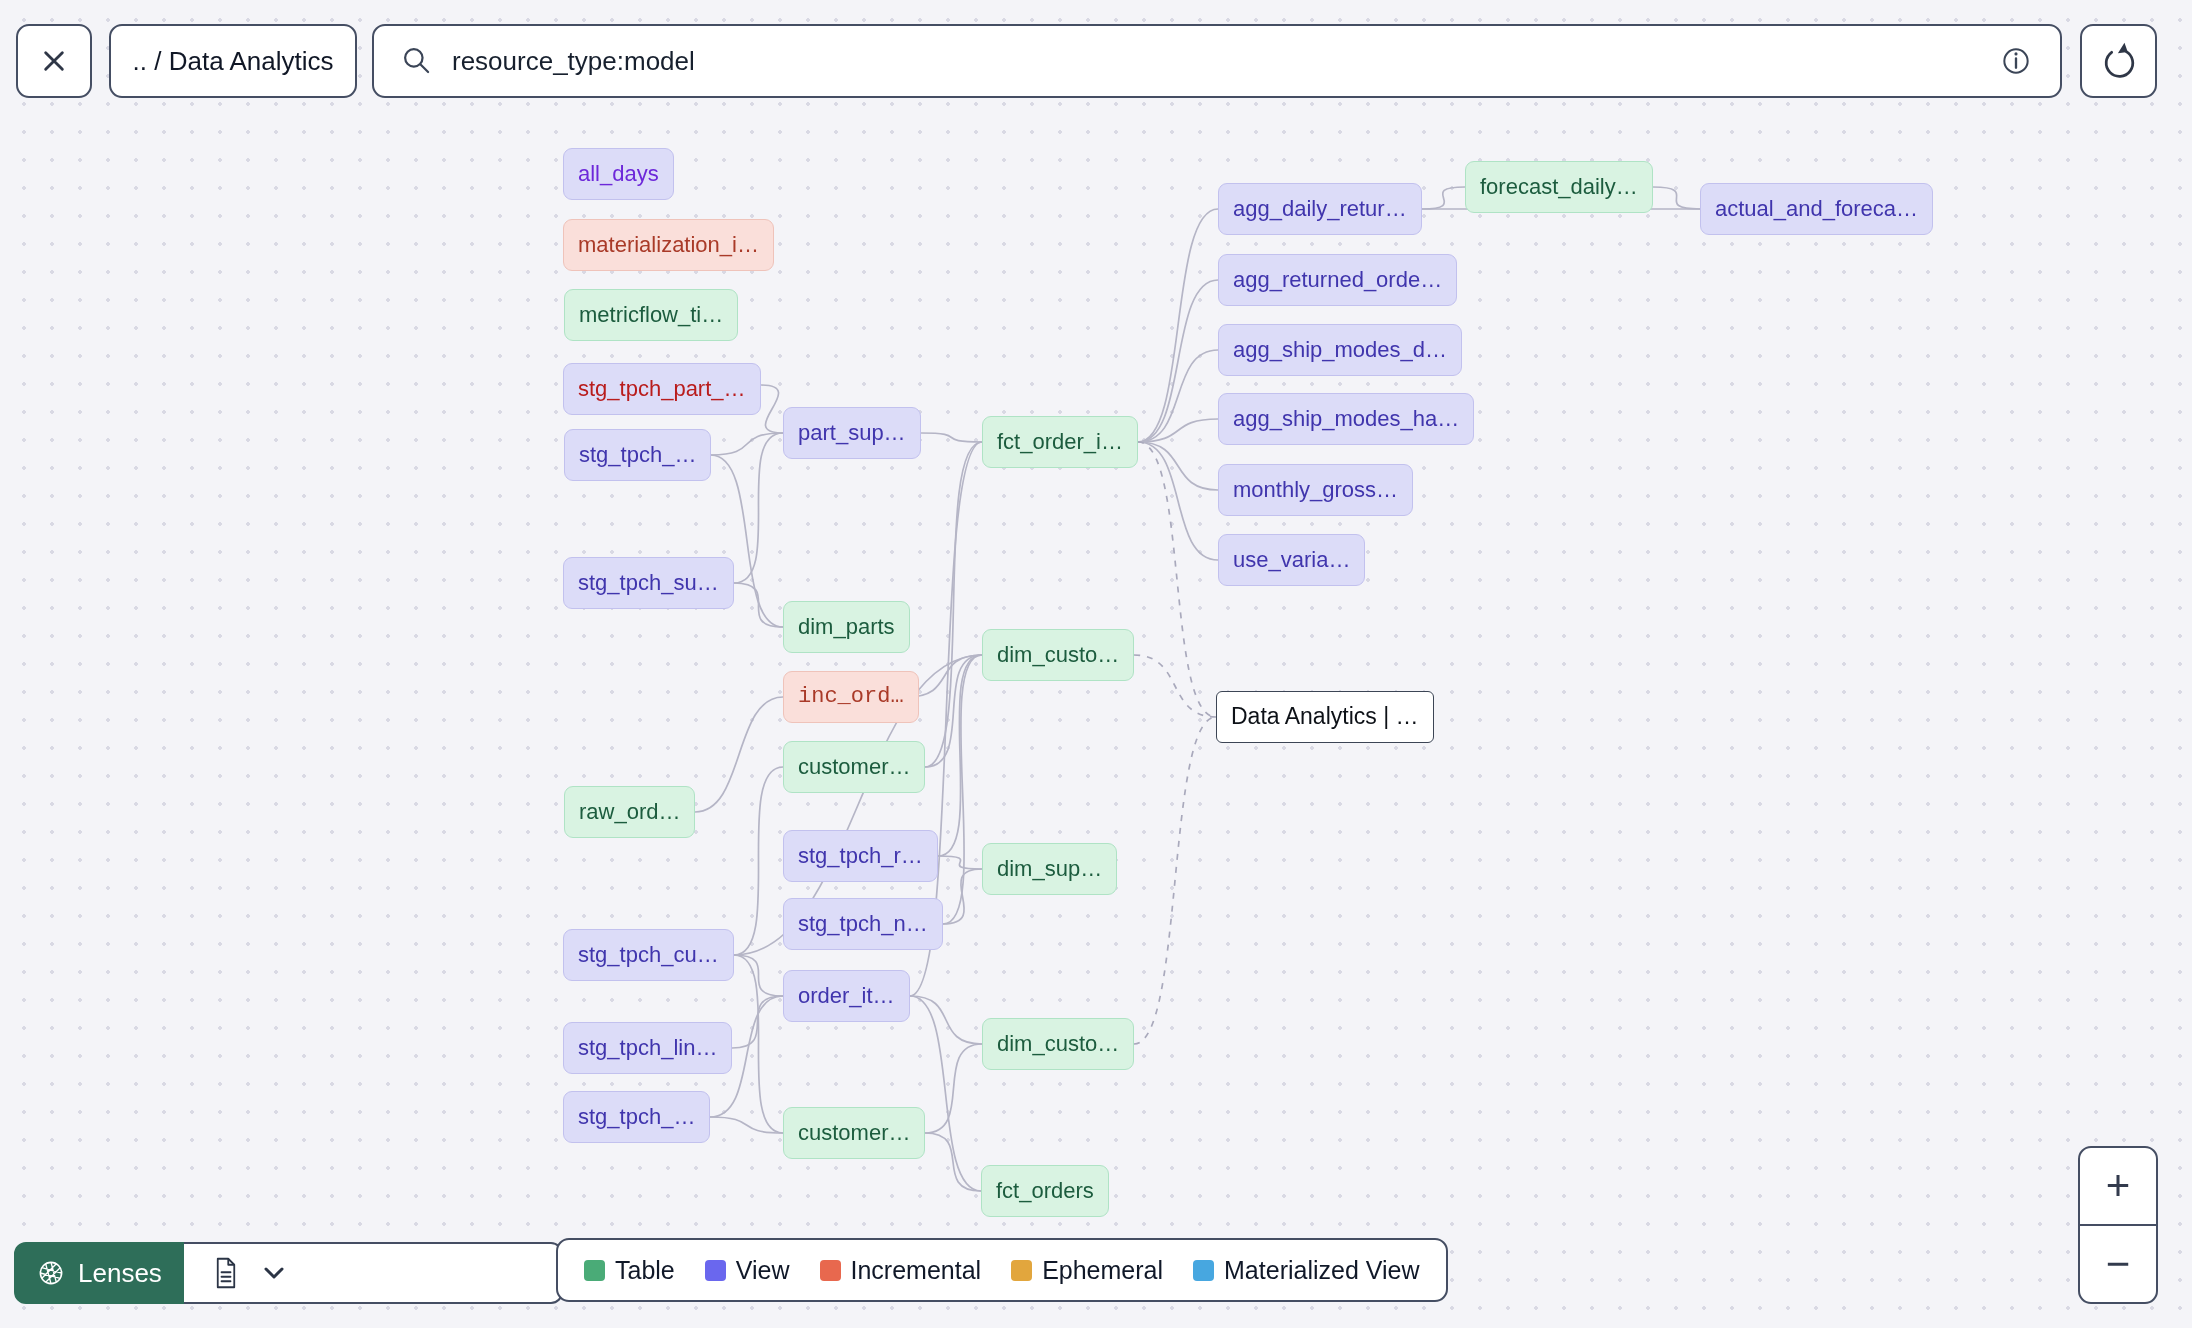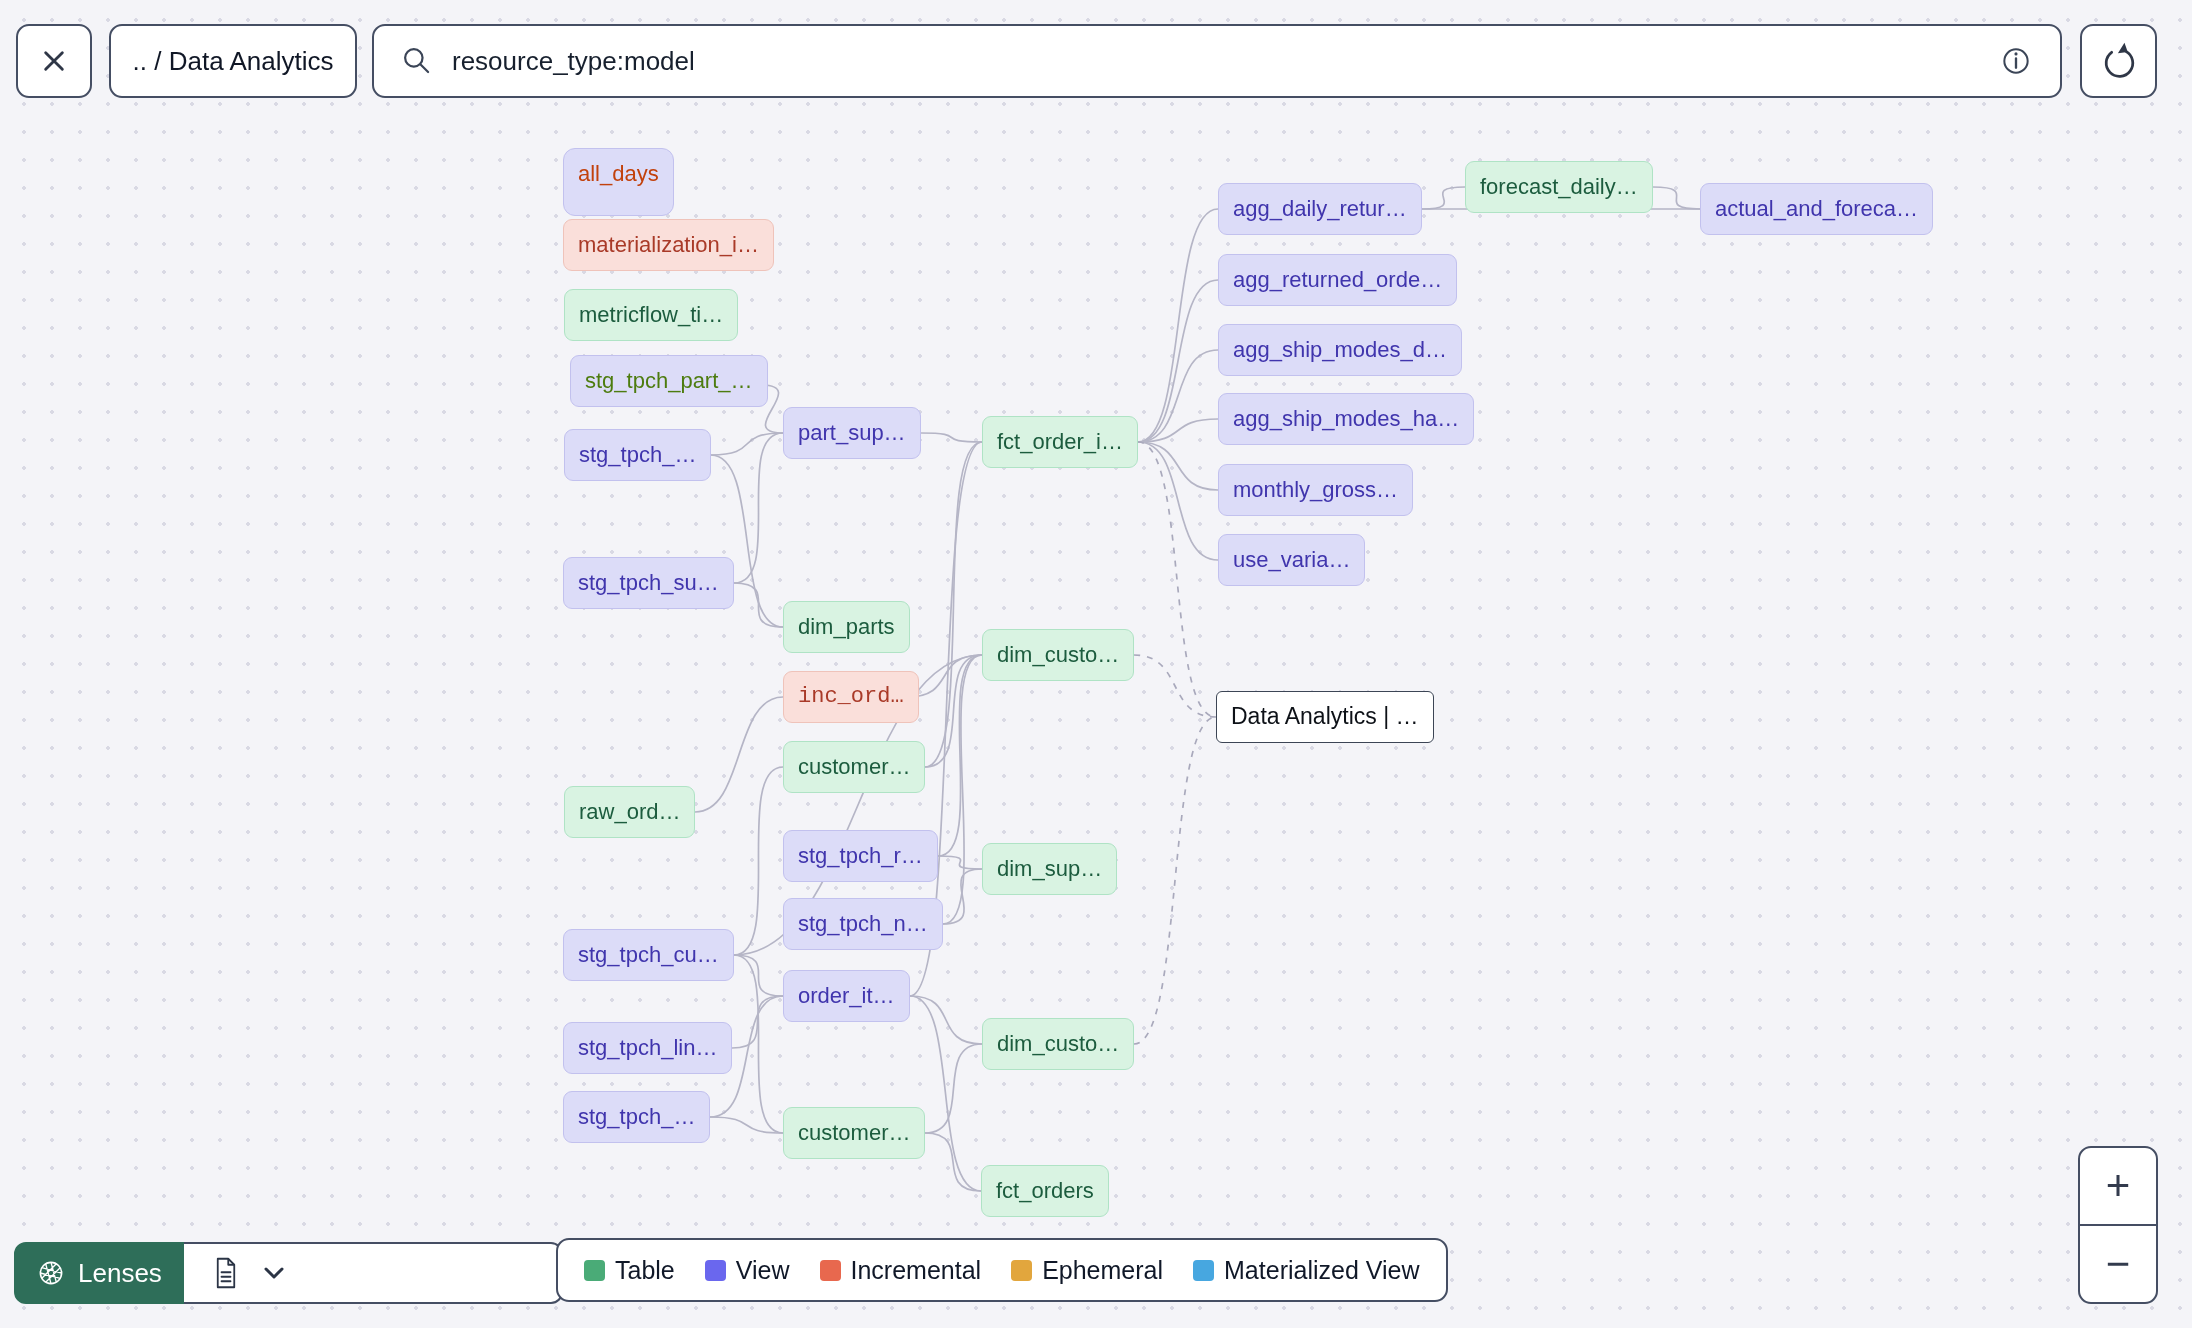--- a/index.html
+++ b/index.html
@@ -121,24 +121,24 @@
       <path d="M 1138 442 C 1188 442, 1168 490, 1218 490"></path>
       <path d="M 1138 442 C 1188 442, 1168 560, 1218 560"></path>
       <path d="M 1422 209 C 1472 209, 1415 187, 1465 187"></path>
       <path d="M 1422 209 C 1542 209, 1580 209, 1700 209"></path>
       <path d="M 1653 187 C 1703 187, 1650 209, 1700 209"></path>
       <path d="M 1138 442 C 1188 442, 1166 717, 1216 717" class="dashed"></path>
       <path d="M 1134 655 C 1184 655, 1166 717, 1216 717" class="dashed"></path>
       <path d="M 1134 1044 C 1184 1044, 1166 717, 1216 717" class="dashed"></path>
     </svg>
   <div id="node-layer">
-      <div class="node" style="left: 563px; top: 148px; height: 68px; background: rgb(220, 220, 248); border-color: rgb(194, 193, 238); color: #c2410c; border-radius: 12px;">all_days</div>
+      <div class="node" style="left: 563px; top: 148px; height: 52px; background: rgb(220, 220, 248); border-color: rgb(194, 193, 238); color: #6d28d9;">all_days</div>
       <div class="node" style="left: 563px; top: 219px; height: 52px; background: rgb(250, 223, 218); border-color: rgb(239, 195, 186); color: rgb(169, 58, 40);">materialization_i…</div>
       <div class="node" style="left: 564px; top: 289px; height: 52px; background: rgb(217, 243, 226); border-color: rgb(175, 227, 197); color: rgb(28, 92, 62);">metricflow_ti…</div>
-      <div class="node" style="left: 563px; top: 355px; height: 52px; background: rgb(220, 220, 248); border-color: rgb(194, 193, 238); color: #4d7c0f; margin-left: 7px;">stg_tpch_part_…</div>
+      <div class="node" style="left: 563px; top: 363px; height: 52px; background: rgb(220, 220, 248); border-color: rgb(194, 193, 238); color: #b91c1c;">stg_tpch_part_…</div>
       <div class="node" style="left: 564px; top: 429px; height: 52px; background: rgb(220, 220, 248); border-color: rgb(194, 193, 238); color: rgb(64, 53, 173);">stg_tpch_…</div>
       <div class="node" style="left: 563px; top: 557px; height: 52px; background: rgb(220, 220, 248); border-color: rgb(194, 193, 238); color: rgb(64, 53, 173);">stg_tpch_su…</div>
       <div class="node" style="left: 564px; top: 786px; height: 52px; background: rgb(217, 243, 226); border-color: rgb(175, 227, 197); color: rgb(28, 92, 62);">raw_ord…</div>
       <div class="node" style="left: 563px; top: 929px; height: 52px; background: rgb(220, 220, 248); border-color: rgb(194, 193, 238); color: rgb(64, 53, 173);">stg_tpch_cu…</div>
       <div class="node" style="left: 563px; top: 1022px; height: 52px; background: rgb(220, 220, 248); border-color: rgb(194, 193, 238); color: rgb(64, 53, 173);">stg_tpch_lin…</div>
       <div class="node" style="left: 563px; top: 1091px; height: 52px; background: rgb(220, 220, 248); border-color: rgb(194, 193, 238); color: rgb(64, 53, 173);">stg_tpch_…</div>
       <div class="node" style="left: 783px; top: 407px; height: 52px; background: rgb(220, 220, 248); border-color: rgb(194, 193, 238); color: rgb(64, 53, 173);">part_sup…</div>
       <div class="node" style="left: 783px; top: 601px; height: 52px; background: rgb(217, 243, 226); border-color: rgb(175, 227, 197); color: rgb(28, 92, 62);">dim_parts</div>
       <div class="node" style="left: 783px; top: 671px; height: 52px; background: rgb(250, 223, 218); border-color: rgb(239, 195, 186); color: rgb(169, 58, 40); font-family: Liberation Mono, monospace;">inc_ord…</div>
       <div class="node" style="left: 783px; top: 741px; height: 52px; background: rgb(217, 243, 226); border-color: rgb(175, 227, 197); color: rgb(28, 92, 62);">customer…</div>

